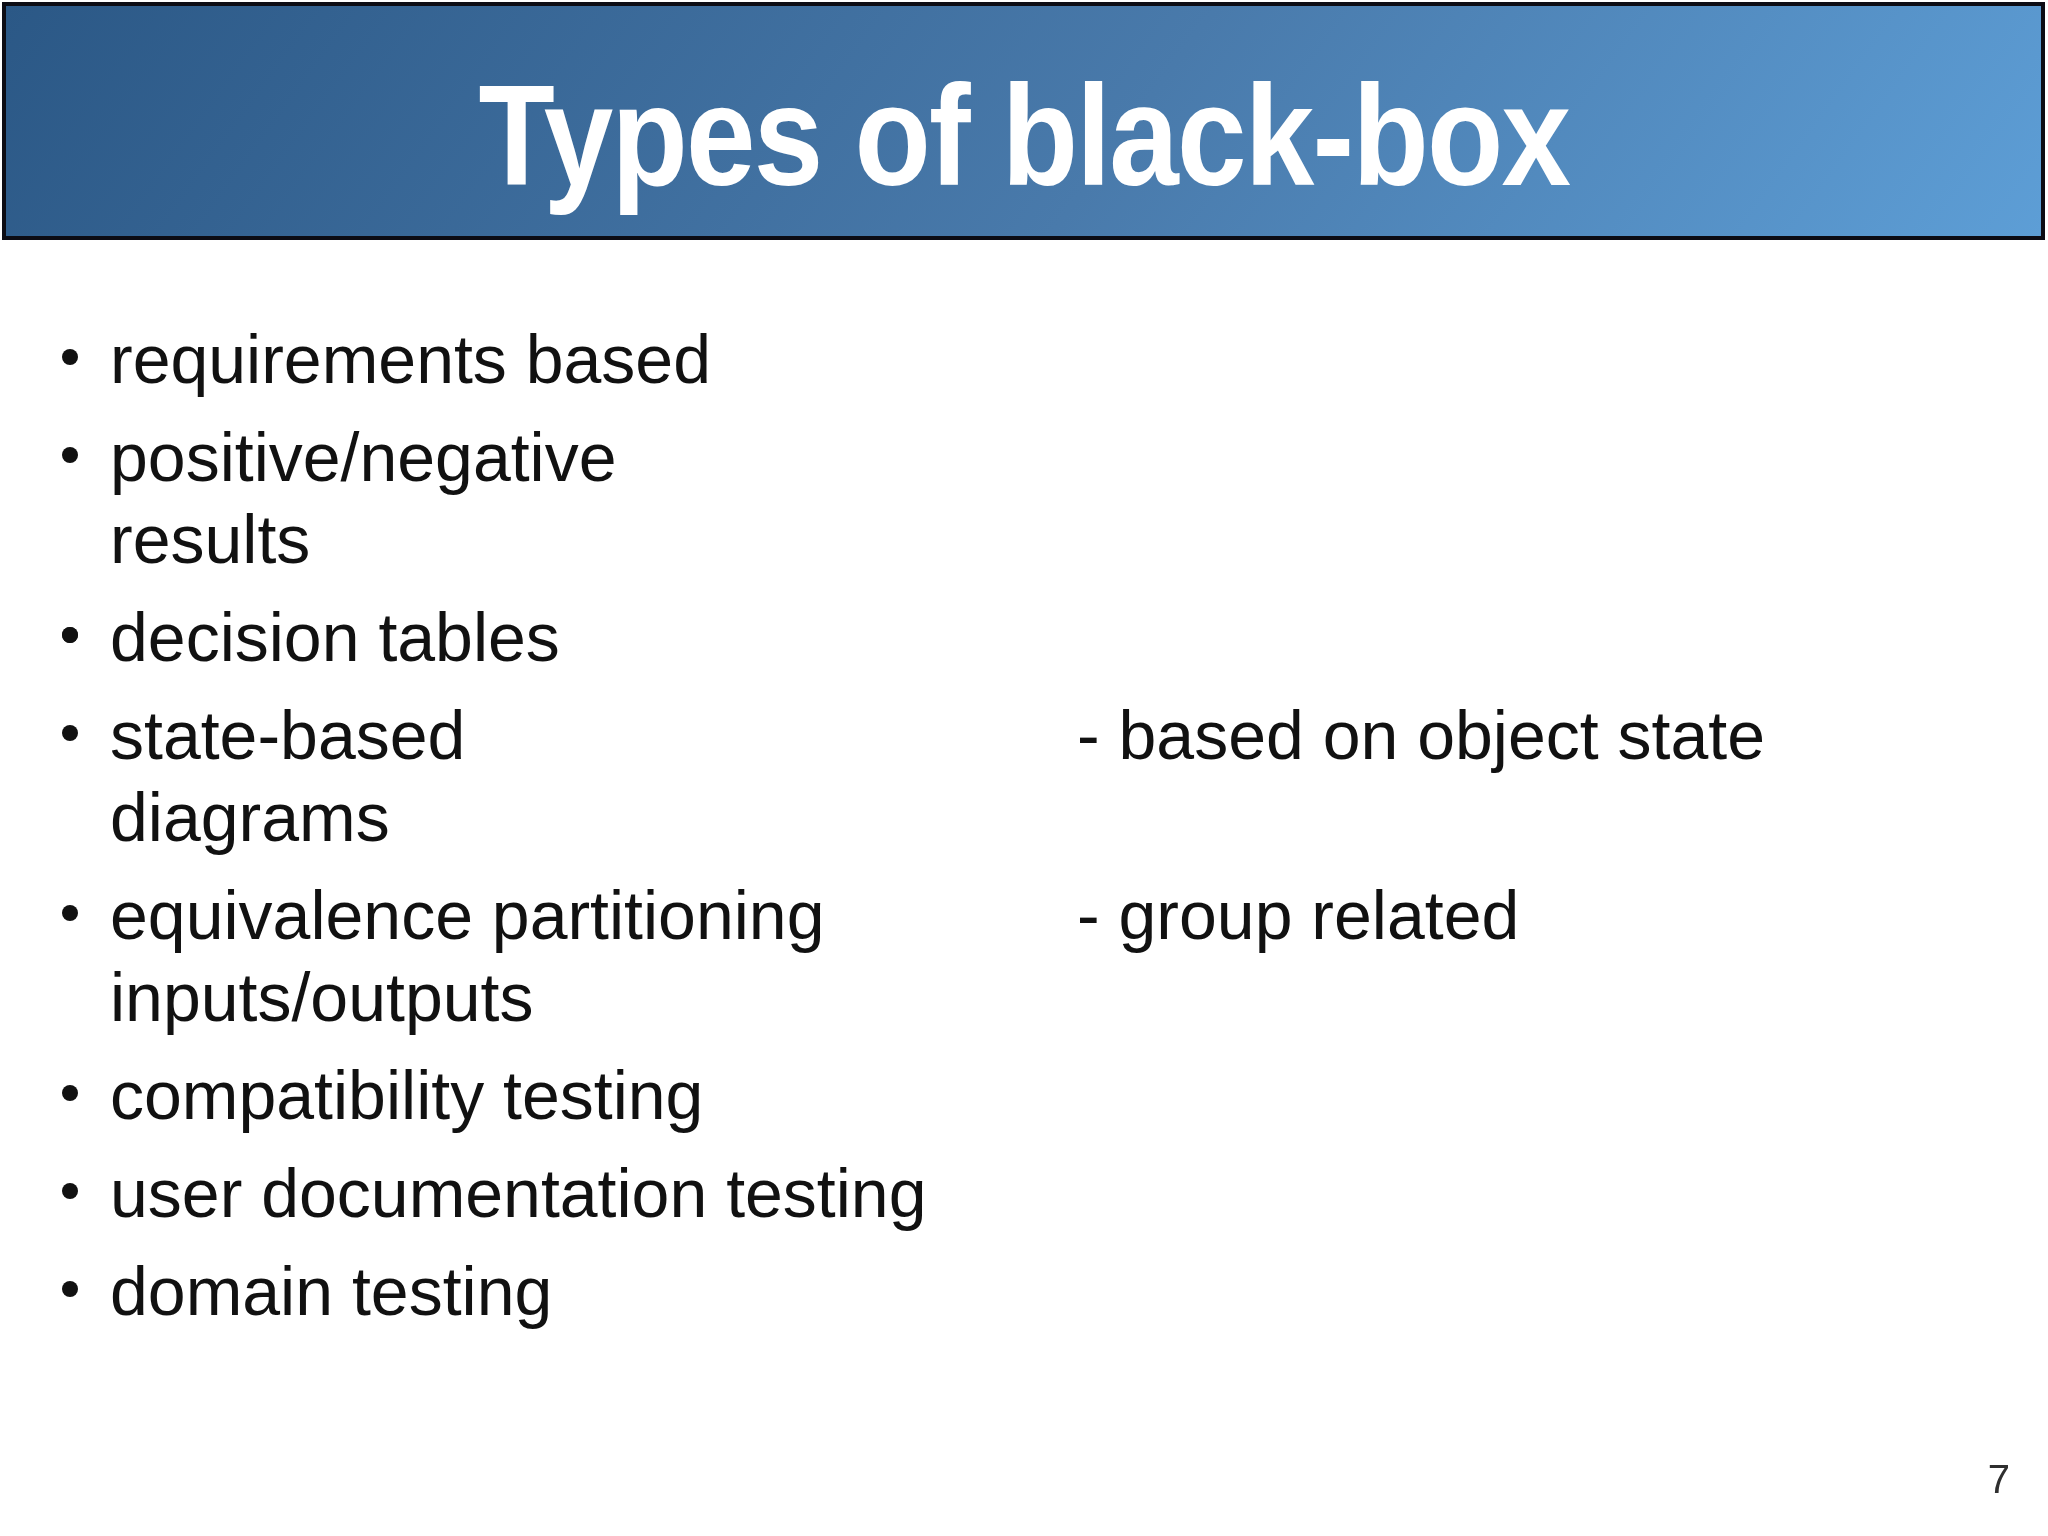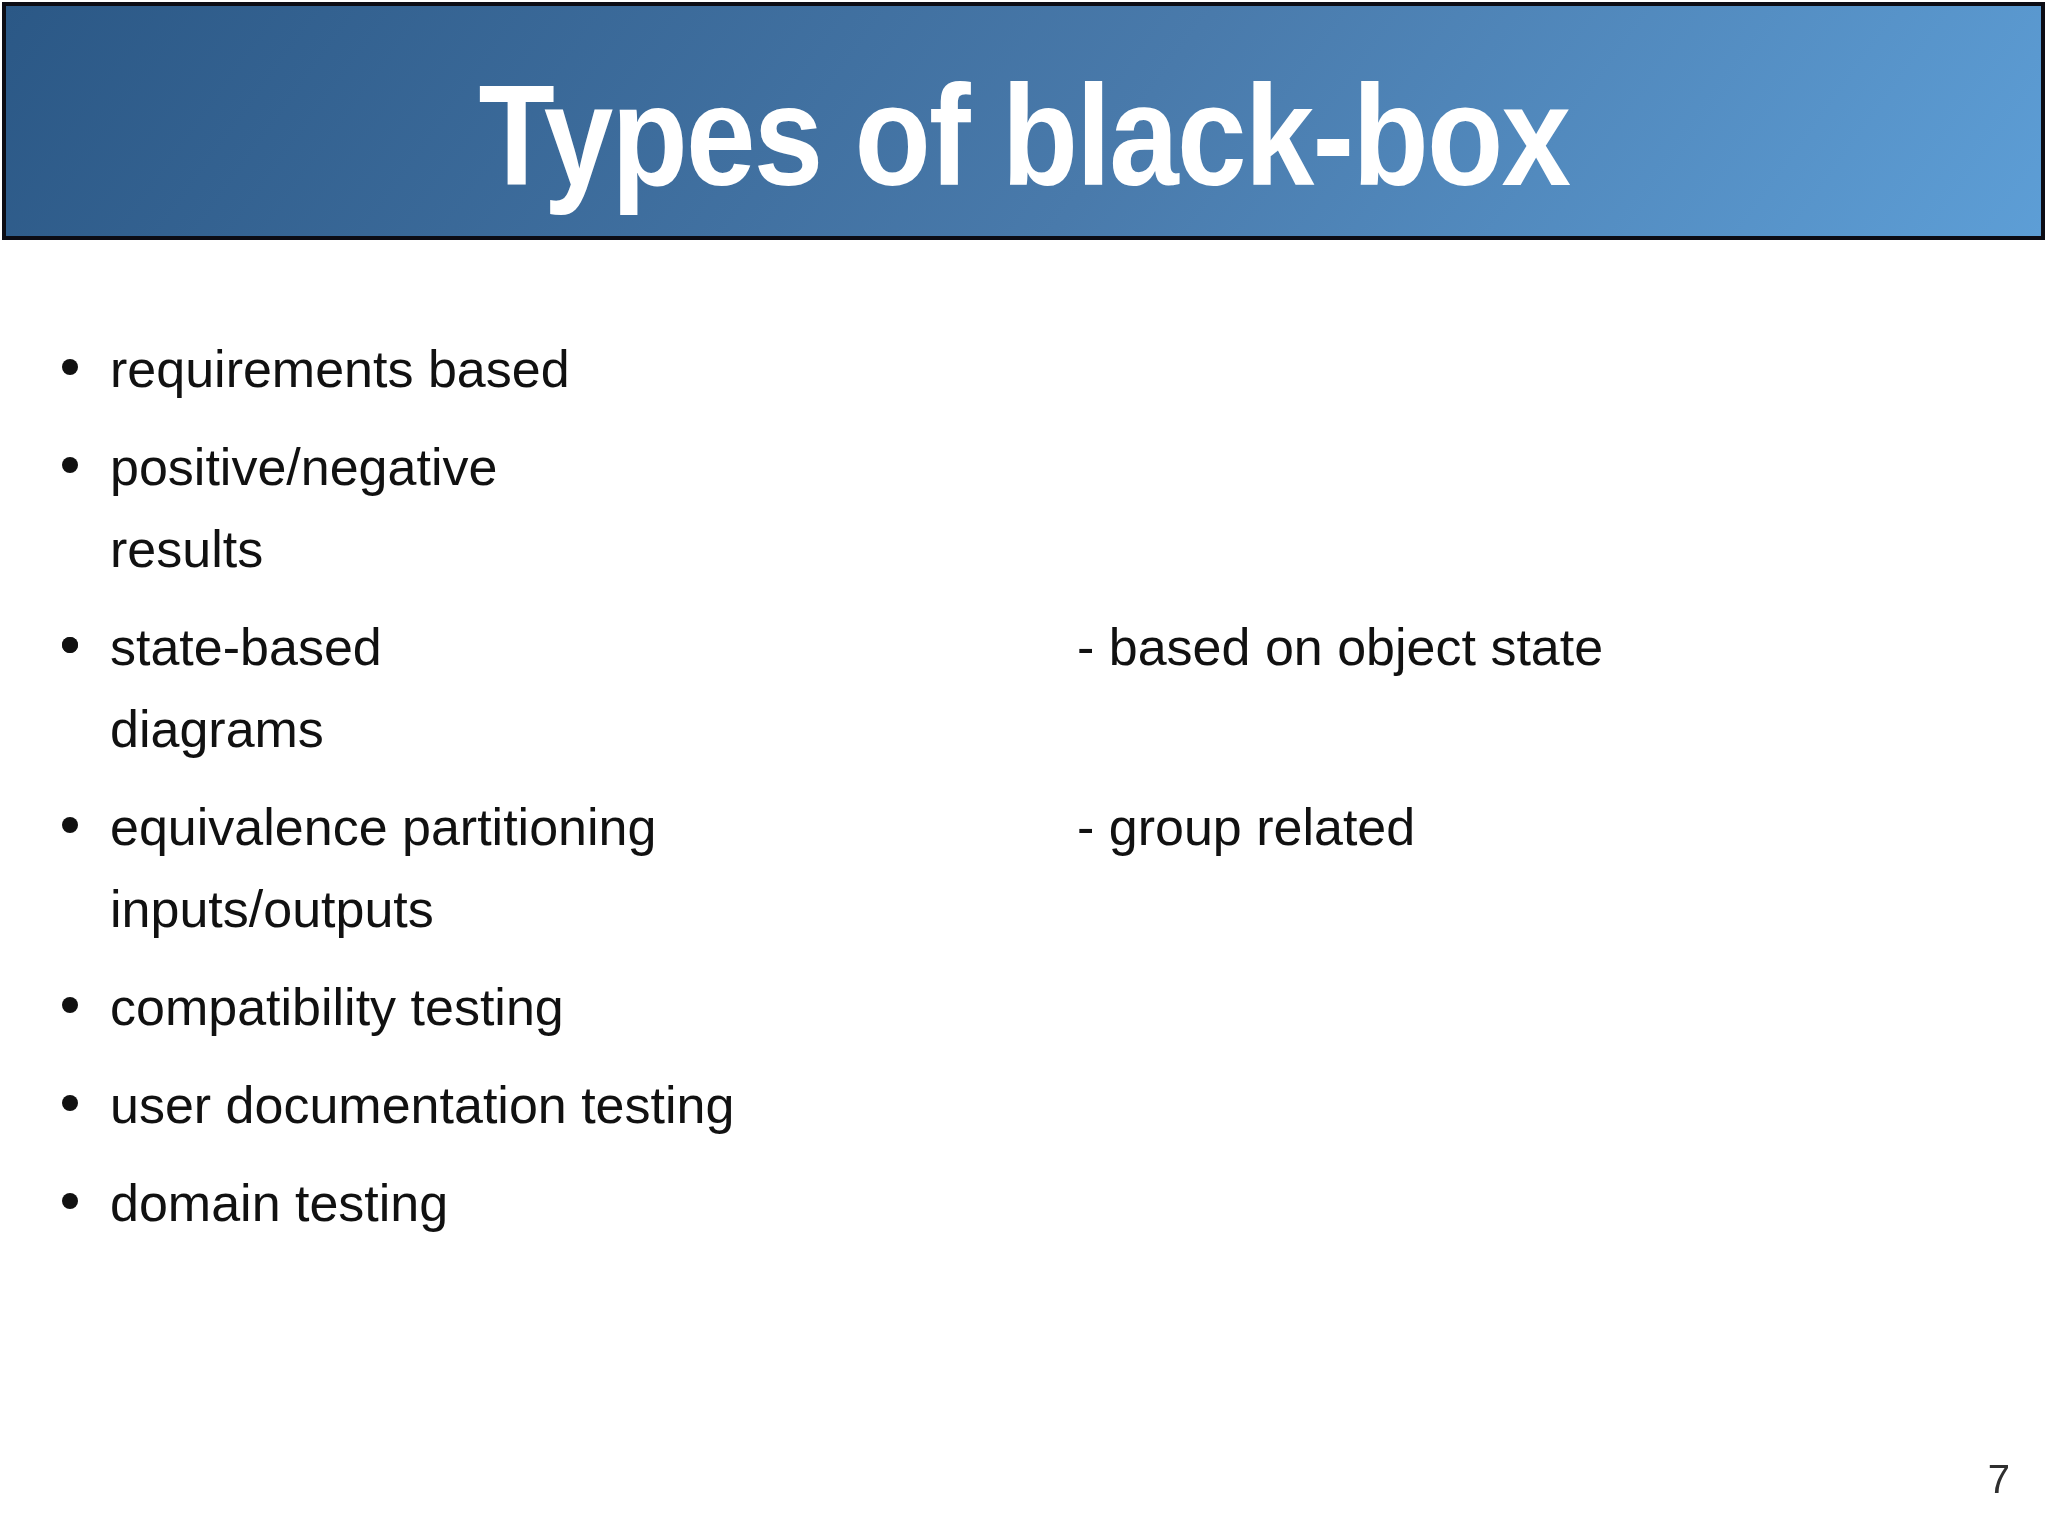--- a/index.html
+++ b/index.html
@@ -36,22 +36,22 @@
     white-space: nowrap;
   }
   .content {
     position: absolute;
     left: 110px;
     top: 316px;
     width: 1900px;
   }
   .item {
     position: relative;
-    margin: 12px 0 16px 0;
-    font-size: 52px;
+    margin: 2px 0 16px 0;
+    font-size: 68px;
     line-height: 82px;
     color: var(--body-text, #111111);
   }
   .bullet {
     position: absolute;
     left: -48px;
     top: 31px;
     width: 16px;
     height: 16px;
     border-radius: 50%;
@@ -77,20 +77,21 @@
 
 <div class="slide">
   <header class="banner">
     <h1 class="title">Types of black-box</h1>
   </header>
 
   <main class="content">
       <div class="item"><span class="bullet"></span><span class="item-text">requirements based</span></div>
       <div class="item"><span class="bullet"></span><span class="item-text">positive/negative<br>results</span></div>
       <div class="item"><span class="bullet"></span></div>
+      <div class="item"><span class="bullet"></span><span class="item-text">decision tables</span></div>
       <div class="item"><span class="bullet"></span><span class="item-text">state-based<br>diagrams</span><span class="note">- based on object state</span></div>
       <div class="item"><span class="bullet"></span><span class="item-text">equivalence partitioning<br>inputs/outputs</span><span class="note">- group related</span></div>
       <div class="item"><span class="bullet"></span><span class="item-text">compatibility testing</span></div>
       <div class="item"><span class="bullet"></span><span class="item-text">user documentation testing</span></div>
       <div class="item"><span class="bullet"></span><span class="item-text">domain testing</span></div>
     </main>
 
   <div class="pagenum">7</div>
 </div>
 

